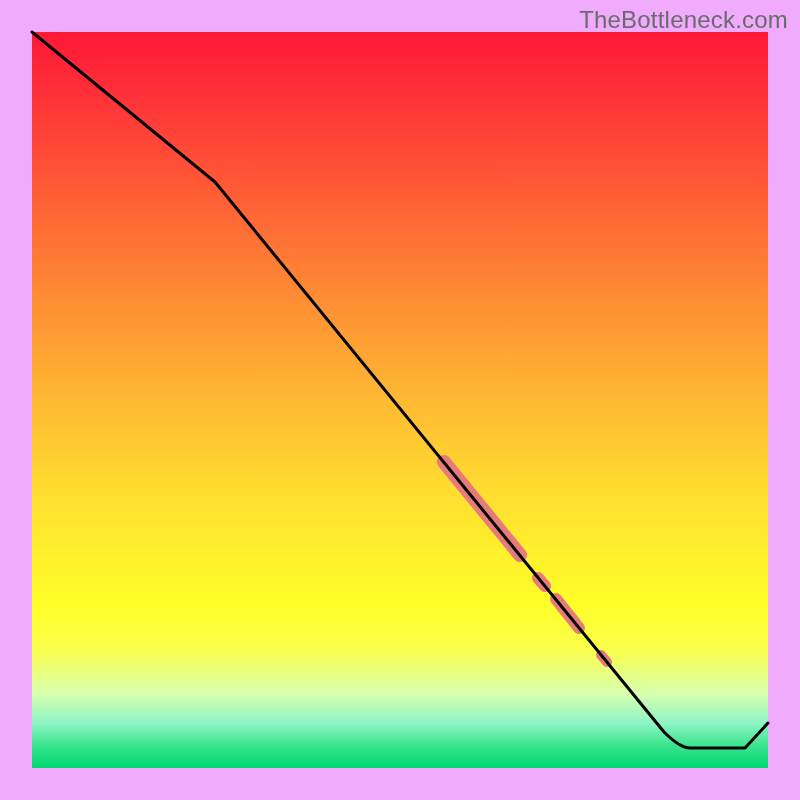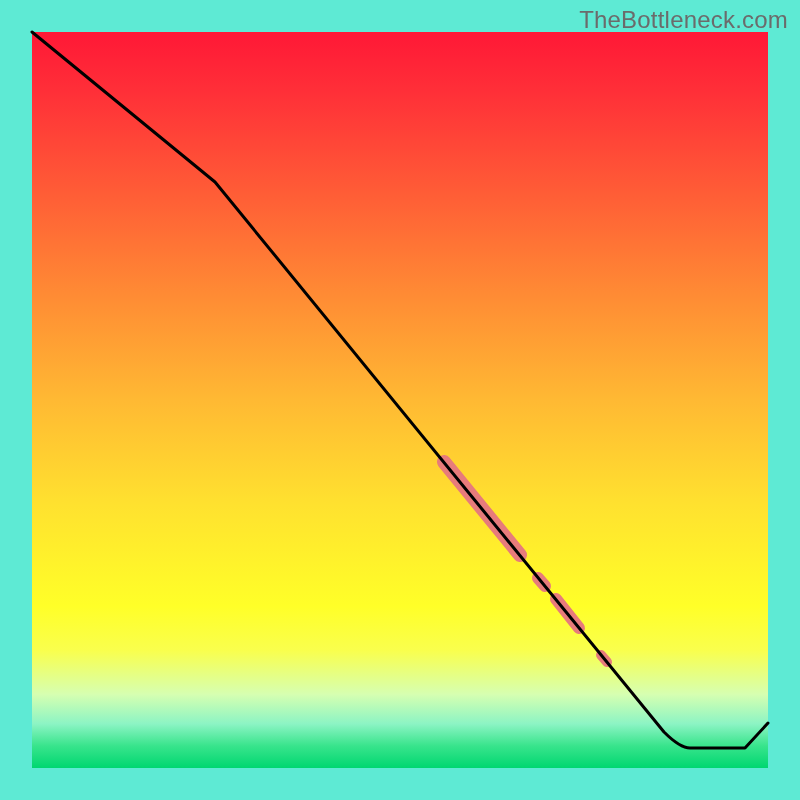--- a/index.html
+++ b/index.html
@@ -8,21 +8,21 @@
     width: 800px;
     height: 800px;
     overflow: hidden;
     background: #000;
     font-family: Arial, Helvetica, sans-serif;
   }
   .frame {
     position: relative;
     width: 800px;
     height: 800px;
-    background: #5eead4;
+    background: #f0abfc;
   }
   .plot {
     position: absolute;
     left: 32px;
     top: 32px;
     width: 736px;
     height: 736px;
     background: linear-gradient(to bottom,
       #ff1836 0%,
       #ff2f38 8%,

